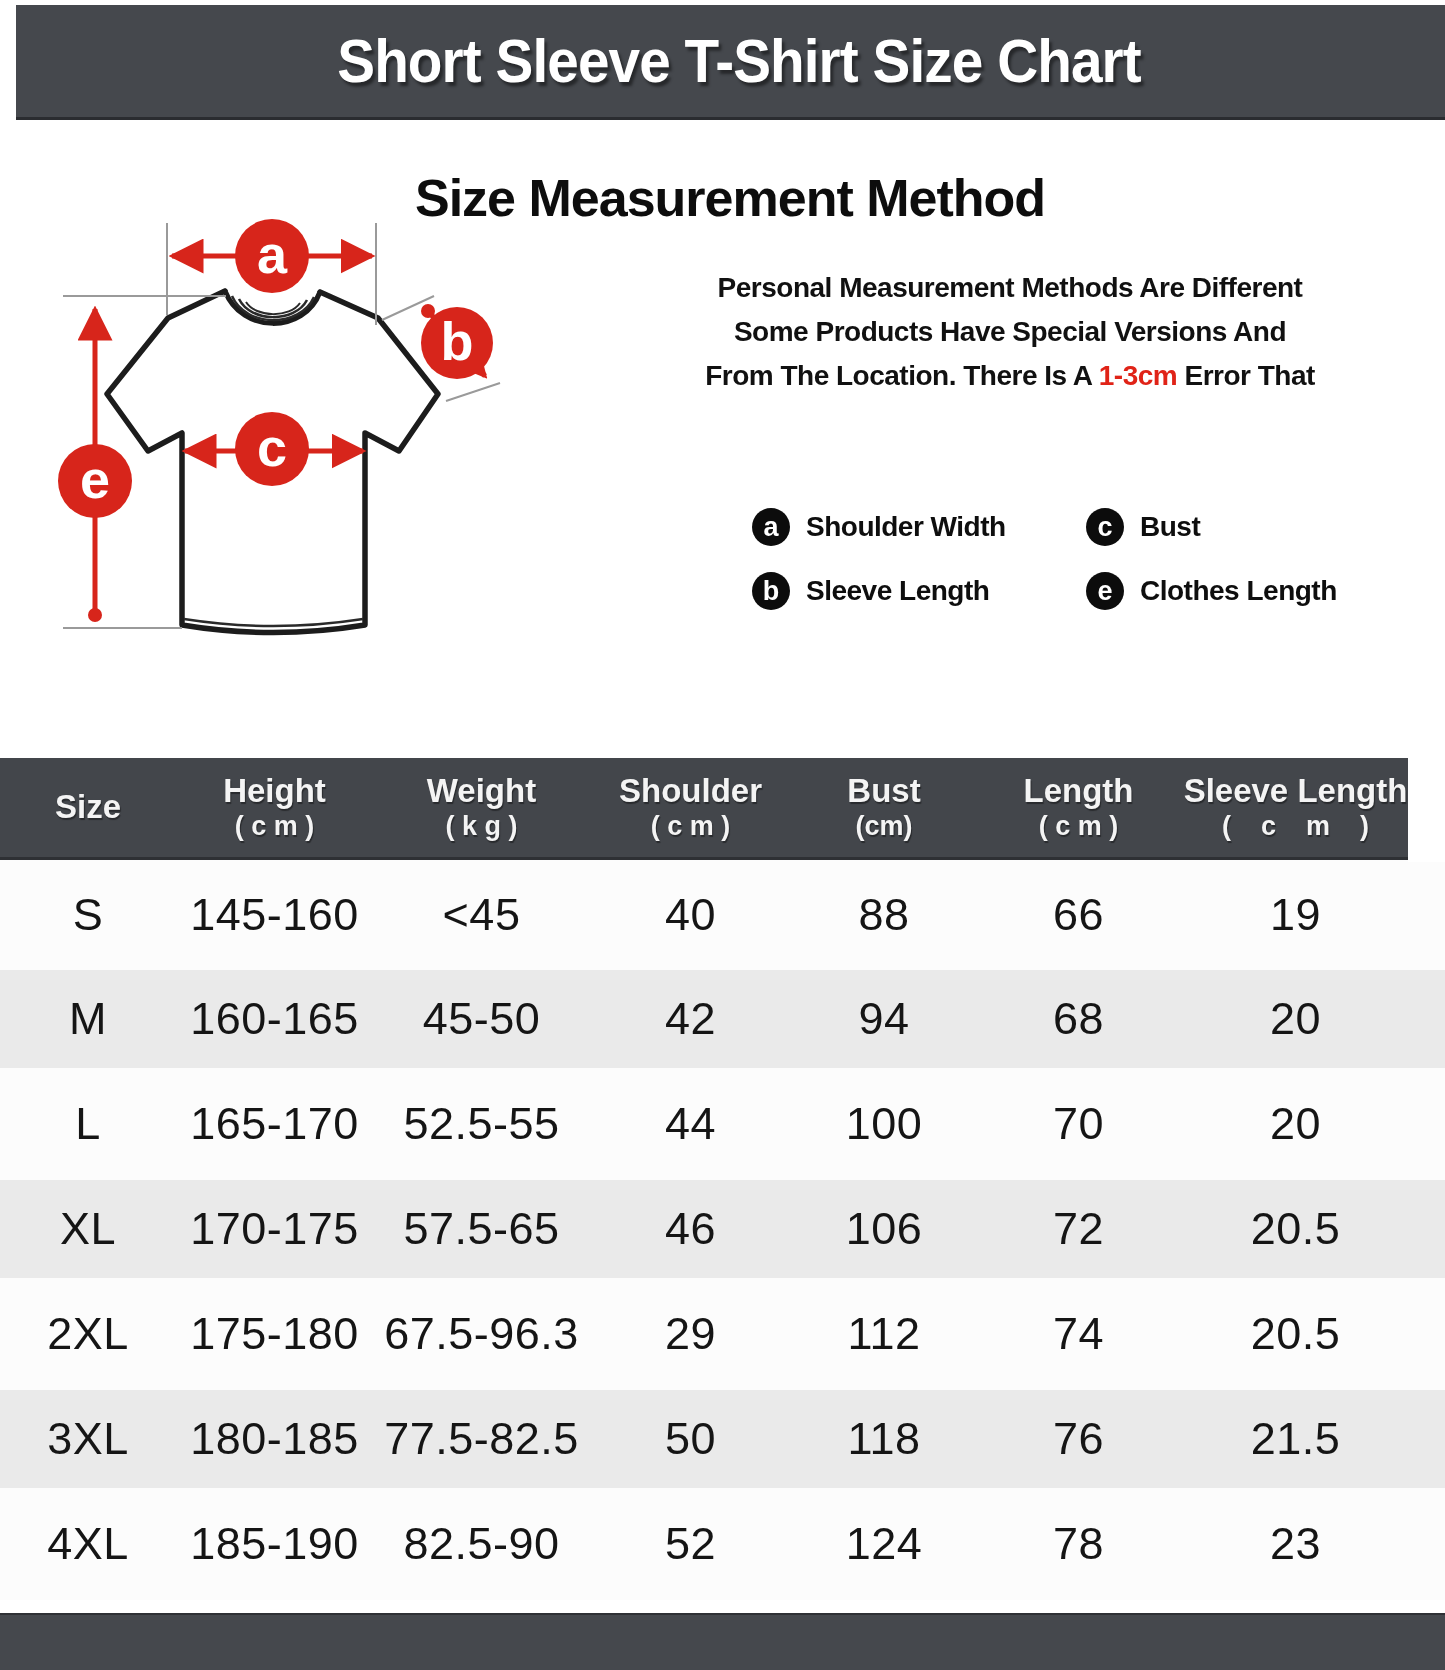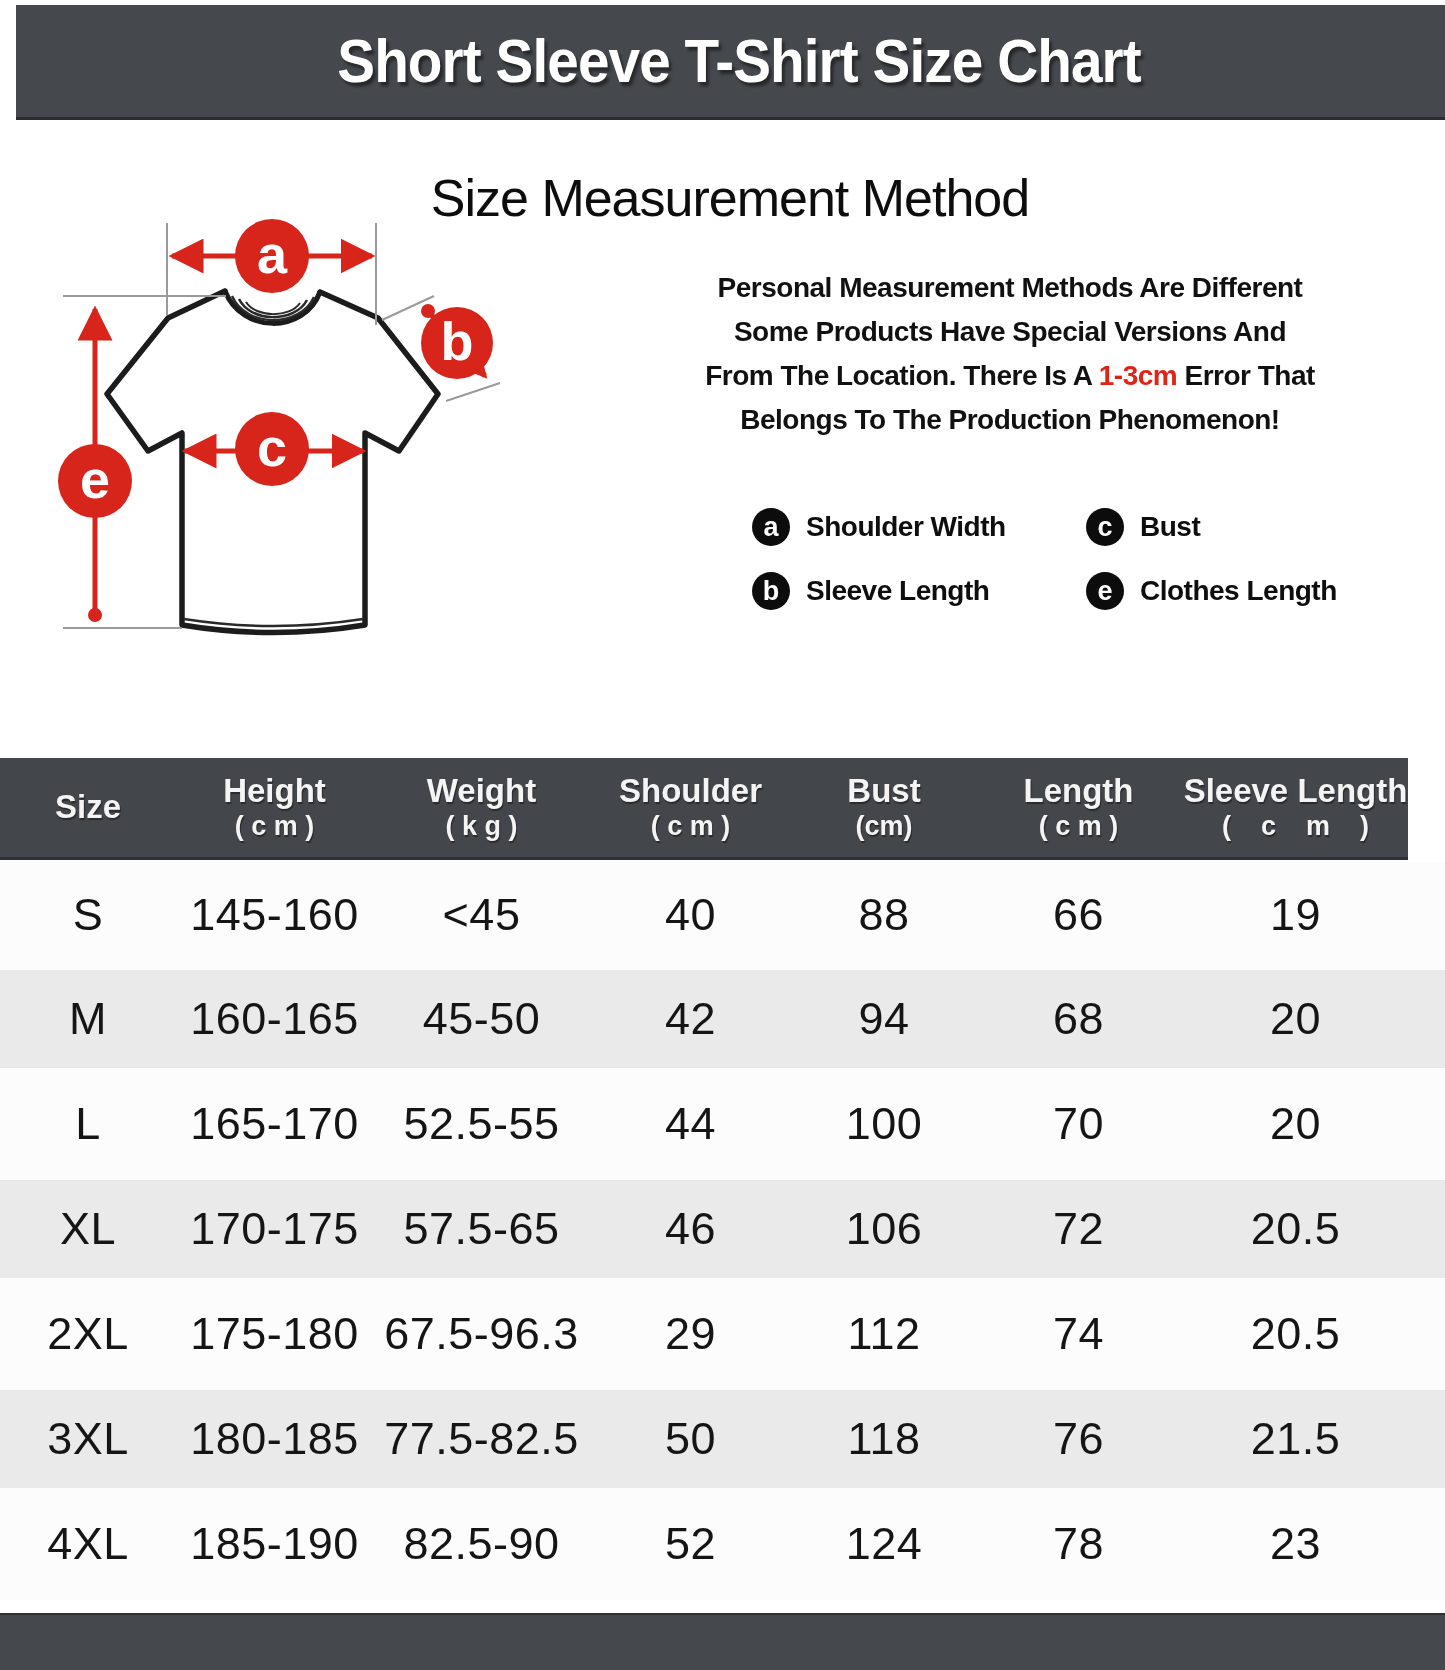--- a/index.html
+++ b/index.html
@@ -7,21 +7,21 @@
   .page{position:relative;width:1445px;height:1670px;background:#ffffff;overflow:hidden;}
 
   
   .top-bar{position:absolute;left:16px;top:5px;width:1445px;height:112px;background:#45484d;
            border-bottom:3px solid #2a2c30;display:flex;align-items:center;justify-content:center;}
   .top-bar .title{color:#ffffff;font-weight:bold;font-size:61px;letter-spacing:-1px;
            transform:scaleX(.93);white-space:nowrap;text-shadow:3px 4px 3px rgba(0,0,0,.45);}
 
   
   .method-heading{position:absolute;left:390px;top:168px;width:680px;text-align:center;
-           font-size:52px;font-weight:normal;color:#0d0d0d;letter-spacing:-1px;}
+           font-size:52px;font-weight:bold;color:#0d0d0d;letter-spacing:-1px;}
 
   
   .diagram{position:absolute;left:30px;top:185px;width:480px;height:480px;}
 
   
   .info{position:absolute;left:690px;top:266px;width:640px;text-align:center;color:#111;}
   .info .info-heading{font-size:46px;font-weight:bold;letter-spacing:-1px;margin-bottom:16px;}
   .info .line{font-size:28px;font-weight:bold;line-height:44px;letter-spacing:-0.5px;white-space:nowrap;}
   .info .red{color:#e02317;}
 
@@ -110,21 +110,20 @@
       <circle cx="65" cy="430" r="7" fill="#d7251b"></circle>
       <circle cx="65" cy="296" r="37" fill="#d7251b"></circle>
       <text x="65" y="299" text-anchor="middle" dominant-baseline="middle" fill="#fff" font-size="54" font-weight="bold">e</text>
     </g>
   </svg>
 
   <div class="info">
     <div class="line">Personal Measurement Methods Are Different</div>
     <div class="line">Some Products Have Special Versions And</div>
     <div class="line"><span>From The Location. There Is A </span><span class="red">1-3cm</span><span> Error That</span></div>
-    <div class="line">Belongs To The Production Phenomenon!</div>
   </div>
 
   <div class="legend">
     <div class="legend-item">
       <span class="legend-badge">a</span>
       <span class="legend-label">Shoulder Width</span>
     </div>
     <div class="legend-item">
       <span class="legend-badge">c</span>
       <span class="legend-label">Bust</span>

